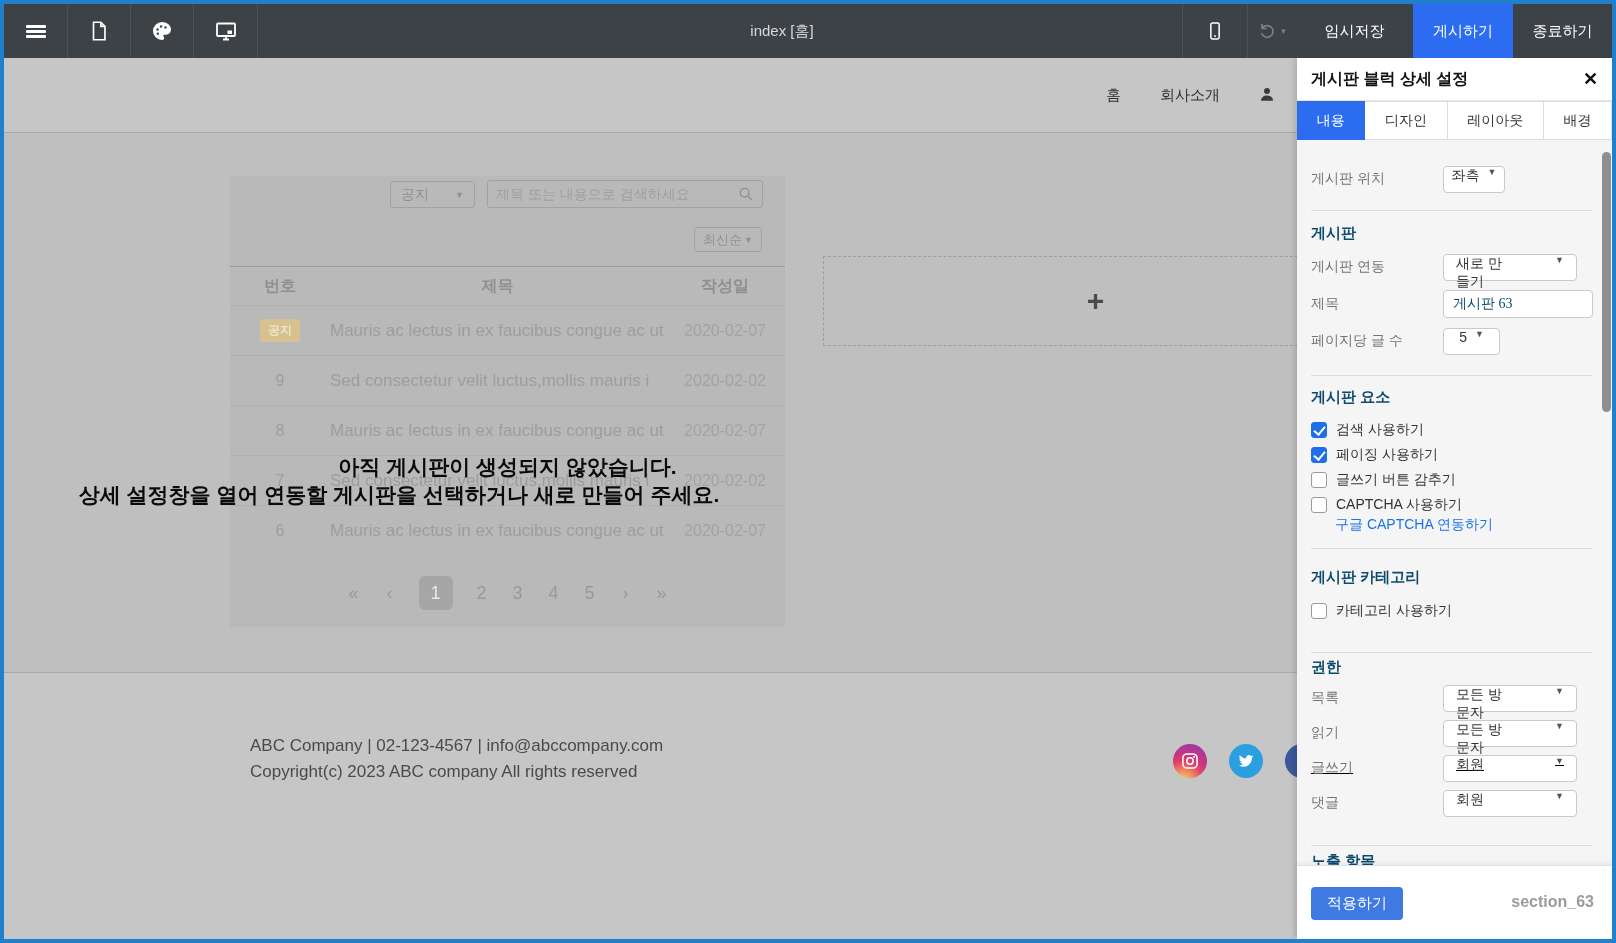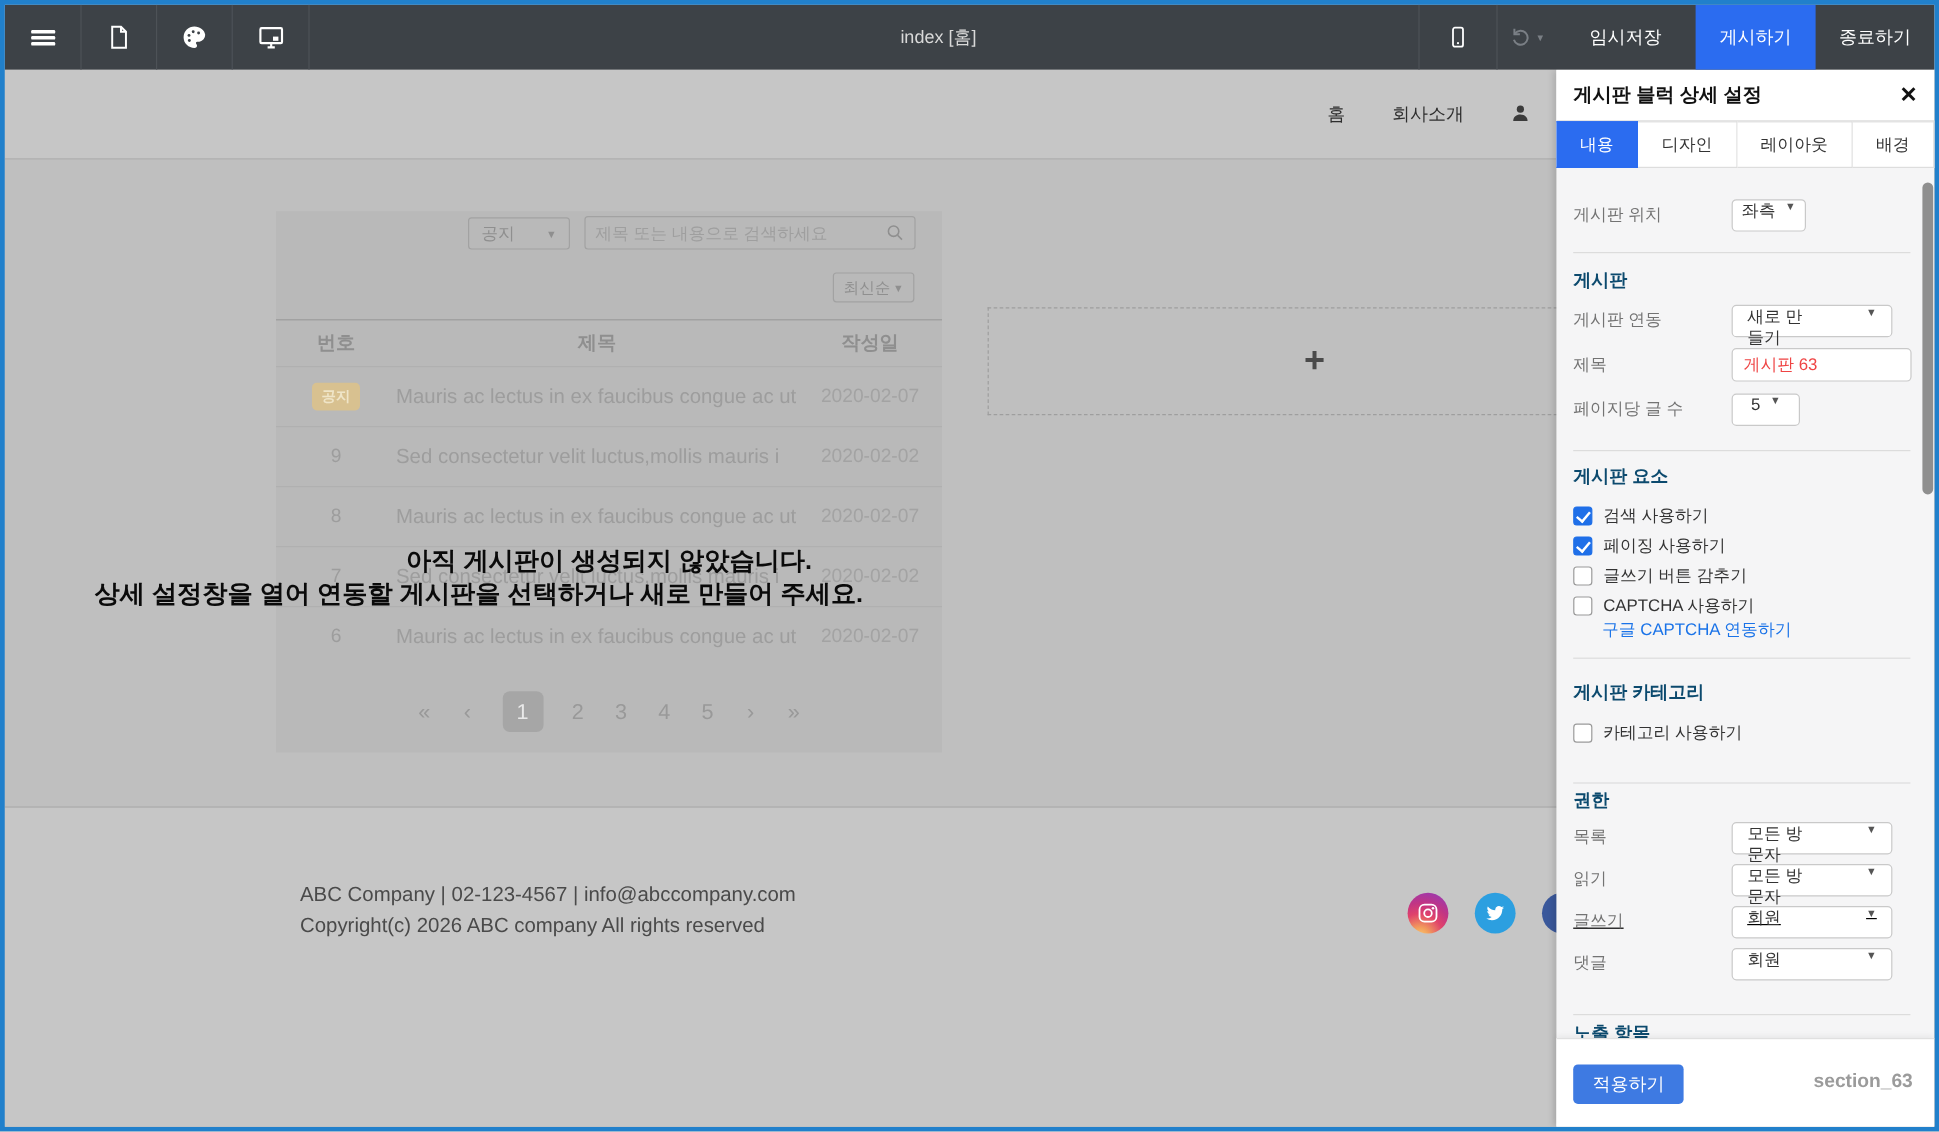--- a/index.html
+++ b/index.html
@@ -95,21 +95,21 @@
   .p-heading { position:absolute; left:14px; font-size:15px; font-weight:bold; color:#0c4a6e; }
   .prow { position:absolute; left:14px; right:19px; height:28px; display:flex; align-items:center; }
   .prow .lbl { flex:0 0 132px; font-size:14px; color:#737373; }
   .dd { background:#fff; border:1px solid #c9c9c9; border-radius:4px; height:27px; display:flex;
         align-items:flex-start; font-size:14px; color:#333; cursor:pointer; }
   .dd .caret2 { font-size:9px; color:#555; }
   .dd.small { width:62px; justify-content:center; gap:8px; }
   .dd.tiny { width:57px; justify-content:center; gap:8px; }
   .dd.wide { width:134px; justify-content:space-between; padding:0 12px;gap:40px; }
   .txt-input { width:150px; height:28px; background:#fff; border:1px solid #c9c9c9; border-radius:4px;
-               font-size:14px; color:#ef4444; padding:0 9px; font-family:Liberation Sans, sans-serif; outline:none; }
+               font-size:14px; color:#0c4a6e; padding:0 9px; font-family:Liberation Serif, serif; outline:none; }
   .chk-row { position:absolute; left:14px; height:22px; display:flex; align-items:center; gap:9px; cursor:pointer; }
   .chk { width:16px; height:16px; border-radius:3px; border:1px solid #9a9a9a; background:#fff; position:relative; }
   .chk.checked { background:#1f6fe8; border-color:#1f6fe8; }
   .chk.checked::after { content:""; position:absolute; left:4px; top:1px; width:5px; height:9px;
                         border:solid #fff; border-width:0 2px 2px 0; transform:rotate(40deg); }
   .chk-lbl { font-size:14px; color:#333; }
   .p-link { position:absolute; left:38px; font-size:14px; color:#1a73e8; cursor:pointer; }
   .p-scrollthumb { position:absolute; right:1px; top:94px; width:9px; height:260px; background:#8f8f8f; border-radius:5px; cursor:grab; }
 
   .p-footer { position:absolute; left:0; top:807px; width:100%; height:74px; background:#fff;
@@ -263,21 +263,21 @@
         <span>+</span>
       </div>
 
       <div class="overlay-line ov1">아직 게시판이 생성되지 않았습니다.</div>
       <div class="overlay-line ov2">상세 설정창을 열어 연동할 게시판을 선택하거나 새로 만들어 주세요.</div>
     </div>
 
     <div class="site-footer">
       <div class="foot-text">
         <div>ABC Company | 02-123-4567 | info@abccompany.com</div>
-        <div>Copyright(c) 2026 ABC company All rights reserved</div>
+        <div>Copyright(c) 2023 ABC company All rights reserved</div>
       </div>
       <div class="social ig">
         <svg width="20" height="20" viewBox="0 0 24 24">
             <rect x="3.5" y="3.5" width="17" height="17" rx="5" fill="none" stroke="#fff" stroke-width="1.8"></rect>
             <circle cx="12" cy="12" r="3.8" fill="none" stroke="#fff" stroke-width="1.8"></circle>
             <circle cx="17" cy="7" r="1.3" fill="#fff"></circle>
           </svg>
       </div>
       <div class="social tw">
         <svg width="20" height="20" viewBox="0 0 24 24">

